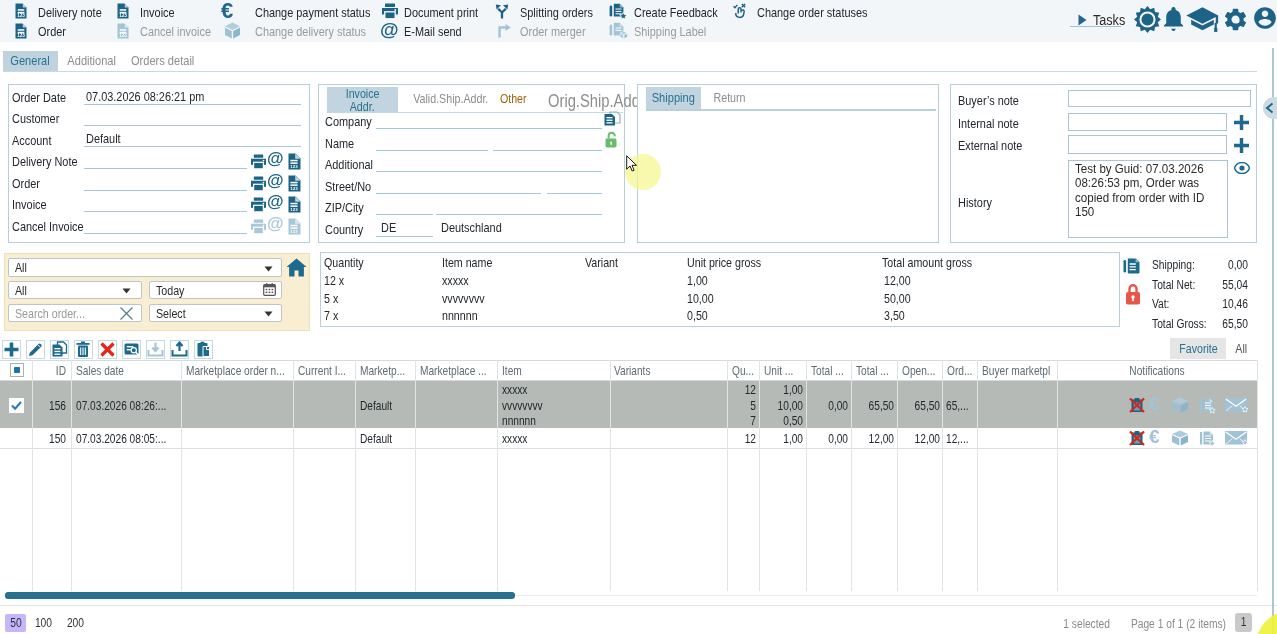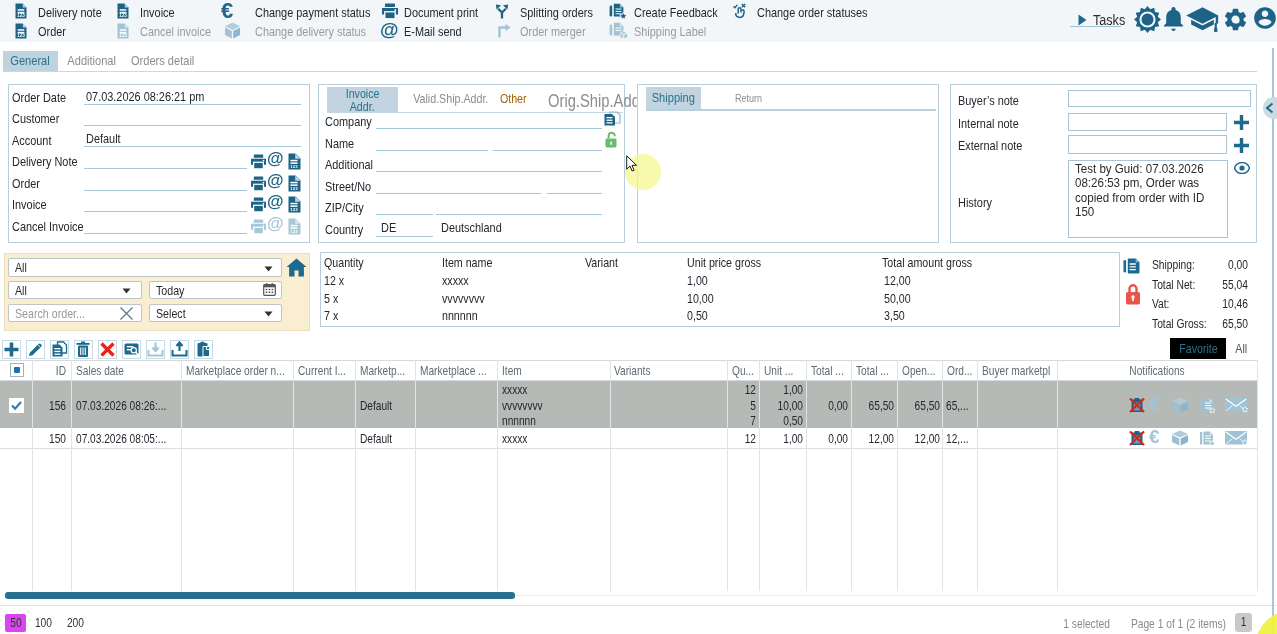--- a/index.html
+++ b/index.html
@@ -317,21 +317,21 @@
         <path d="M4.6 7.5 v-2.6 a3.1 3.1 0 0 1 6.2 0 v0.4" fill="none" stroke="#67bd6b" stroke-width="1.9"></path>
         <rect x="1.5" y="7.5" width="11" height="9" rx="1.4" fill="#67bd6b"></rect>
         <rect x="6.4" y="10.5" width="1.5" height="3.5" rx="0.7" fill="#fff"></rect>
       </svg>
     </div>
 </div>
 
 <div class="panel" style="left:637px;top:84px;width:302px;height:159px;"></div>
 <div id="shippanel">
   <div class="abs" style="left:646px;top:87px;width:55px;height:22px;background:#c2d4df;color:#27728f;font-size:13.5px;text-align:center;line-height:22px;white-space:nowrap;"><span class="shr">Shipping</span></div>
-  <div class="abs" style="left:726px;top:87px;width:46px;height:22px;color:#8c8c8c;font-size:11px;text-align:center;line-height:22px;white-space:nowrap;"><span class="shr">Return</span></div>
+  <div class="abs" style="left:707px;top:87px;width:46px;height:22px;color:#8c8c8c;font-size:13px;text-align:center;line-height:22px;white-space:nowrap;"><span class="shr">Return</span></div>
   <div class="abs" style="left:646px;top:109px;width:290px;height:2px;background:#b9cfdb;"></div>
 </div>
 
 <div class="panel" style="left:950px;top:84px;width:307px;height:159px;"></div>
 <div id="notespanel">
   <div class="lbl" style="left:958px;top:93px;">Buyer’s note</div>
   <div class="abs" style="left:1068px;top:90px;width:183px;height:17px;border:1px solid #a9c4d4;background:#fff;"></div>
   <div class="lbl" style="left:958px;top:116px;">Internal note</div>
   <div class="abs" style="left:1068px;top:113px;width:159px;height:18px;border:1px solid #a9c4d4;background:#fff;"></div>
   <div class="abs" style="left:1233px;top:114px;">
@@ -517,21 +517,21 @@
   <div class="abs" style="left:194px;top:340px;width:19px;height:19px;border:1px solid #c6dae4;background:#fff;">
       <svg width="17" height="17" viewBox="0 0 17 17">
         <rect x="2.5" y="2" width="10" height="13.5" rx="1" fill="#1d6a8e"></rect>
         <rect x="5.5" y="0.8" width="4" height="2.4" rx="0.8" fill="#1d6a8e"></rect>
         <path d="M8 5.5 h6.5 v10 h-6.5 z" fill="#1d6a8e" stroke="#fff" stroke-width="1"></path>
         <path d="M11.5 5.5 v3 h3" fill="none" stroke="#fff" stroke-width="1"></path>
       </svg>
     </div>
 </div>
 
-<div class="abs" style="left:1170px;top:338px;width:56px;height:21px;background:#000000;color:#27728f;font-size:13px;text-align:center;line-height:21px;white-space:nowrap;"><span class="shr">Favorite</span></div>
+<div class="abs" style="left:1170px;top:338px;width:56px;height:21px;background:#e5e5e5;color:#27728f;font-size:13px;text-align:center;line-height:21px;white-space:nowrap;"><span class="shr">Favorite</span></div>
 <div class="abs" style="left:1228px;top:338px;width:26px;height:21px;color:#555;font-size:13px;text-align:center;line-height:21px;white-space:nowrap;"><span class="shr">All</span></div>
 
 <div id="ordertable">
   <div class="abs" style="left:0px;top:360px;width:1257px;height:1px;background:#d5dade;"></div>
   <div class="abs" style="left:0px;top:379.5px;width:1257px;height:1px;background:#d5dade;"></div>
 
   <div class="abs" style="left:0px;top:380.5px;width:1257px;height:47px;background:#b5bab6;"></div>
   <div class="abs" style="left:0px;top:448px;width:1257px;height:1px;background:#dadee1;"></div>
 
   <div class="csep" style="left:32px;"></div>
@@ -673,21 +673,21 @@
         <path d="M1.5 14 L7.8 8.6 M21.5 14 L15.2 8.6" stroke="#fff" stroke-width="0.8"></path>
         <path d="M20.5 9.5 l0.9 1.8 2 0.3 -1.45 1.4 0.35 2 -1.8-0.95 -1.8 0.95 0.35-2 -1.45-1.4 2-0.3 z" fill="#9fc2d5" stroke="#fff" stroke-width="0.7"></path>
       </svg>
     </div>
 </div>
 
 <div id="footer">
   <div class="abs" style="left:2px;top:595px;width:1255px;height:1px;background:#e9ebec;"></div>
   <div class="abs" style="left:5px;top:592px;width:510px;height:7px;background:#27718f;border-radius:3px;"></div>
   <div class="abs" style="left:0px;top:605px;width:1277px;height:1px;background:#e3e5e6;"></div>
-  <div class="abs" style="left:5px;top:614px;width:21px;height:18px;background:#d946ef;border-radius:2px;font-size:12.5px;color:#333;text-align:center;line-height:18px;"><span class="shr">50</span></div>
+  <div class="abs" style="left:5px;top:614px;width:21px;height:18px;background:#c4b5fd;border-radius:2px;font-size:12.5px;color:#333;text-align:center;line-height:18px;"><span class="shr">50</span></div>
   <div class="abs" style="left:31px;top:614px;width:24px;height:18px;font-size:12.5px;color:#333;text-align:center;line-height:18px;"><span class="shr">100</span></div>
   <div class="abs" style="left:62px;top:614px;width:26px;height:18px;font-size:12.5px;color:#333;text-align:center;line-height:18px;"><span class="shr">200</span></div>
   <div class="abs" style="left:1010px;top:617px;width:100px;text-align:right;font-size:12.5px;color:#8a8a8a;white-space:nowrap;"><span class="shr" style="transform-origin:100% 50%;">1 selected</span></div>
   <div class="abs" style="left:1103px;top:617px;width:123px;text-align:right;font-size:12.5px;color:#8a8a8a;white-space:nowrap;"><span class="shr" style="transform-origin:100% 50%;">Page 1 of 1 (2 items)</span></div>
   <div class="abs" style="left:1235px;top:613px;width:17px;height:19px;background:#c9c9c9;border-radius:3px;font-size:12.5px;color:#333;text-align:center;line-height:19px;"><span class="shr">1</span></div>
   <div class="abs" style="left:1272px;top:48px;width:2px;height:586px;background:#a9c7d7;"></div>
   <div class="abs" style="left:1263px;top:97px;width:22px;height:22px;border-radius:50%;background:#ccdae2;"></div>
   <div class="abs" style="left:1265px;top:102px;">
       <svg width="9" height="12" viewBox="0 0 9 12">
         <path d="M7.5 1.5 L2 6 L7.5 10.5" fill="none" stroke="#1d6a8e" stroke-width="2"></path>

